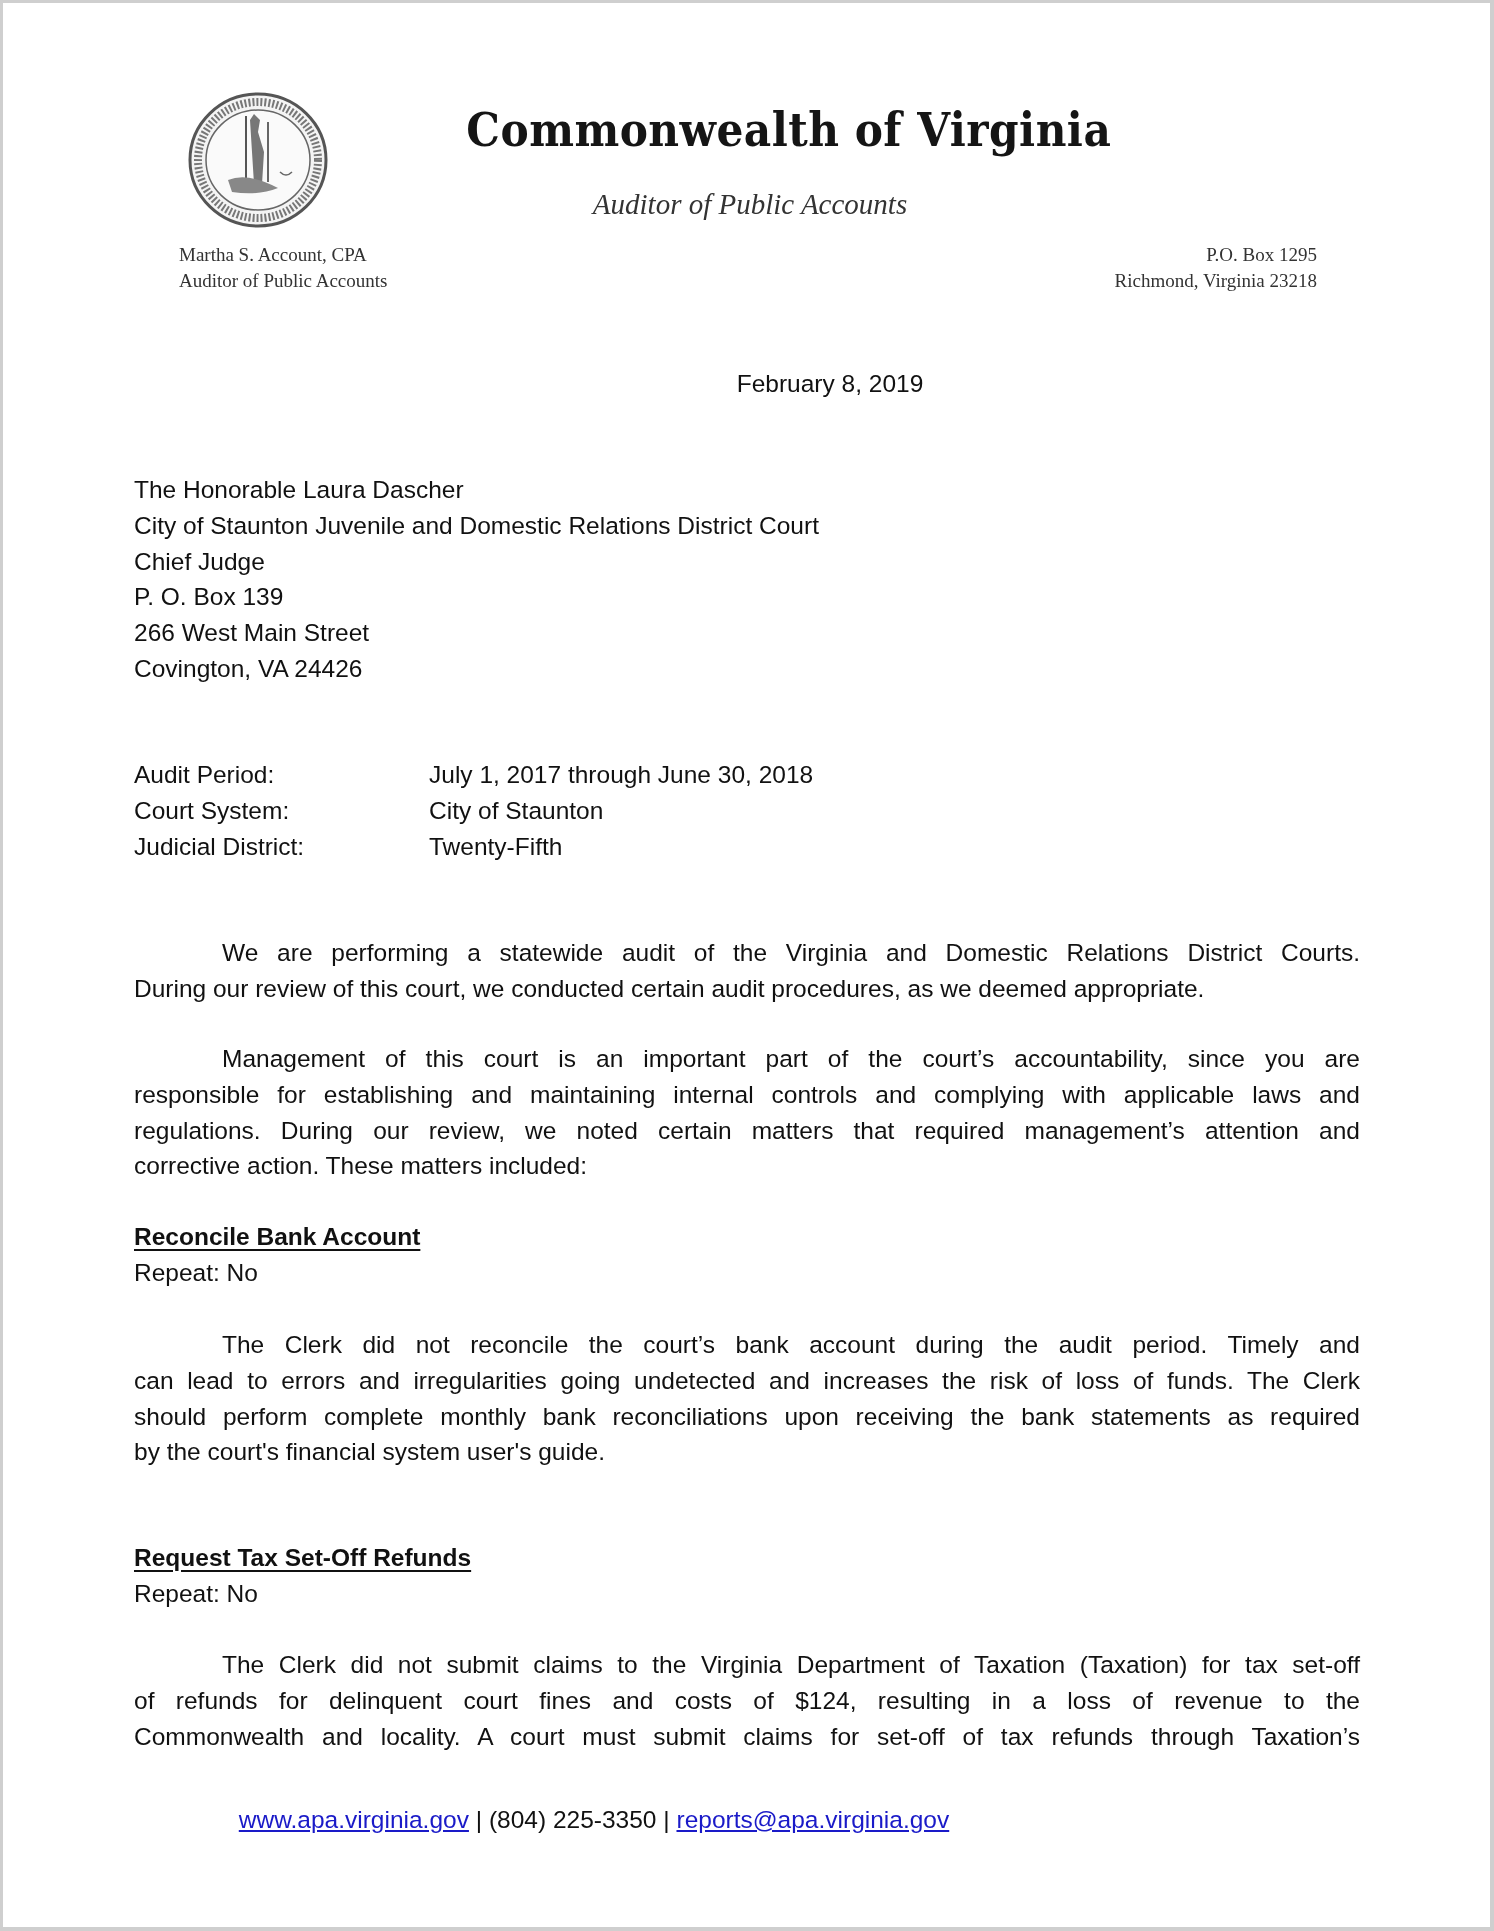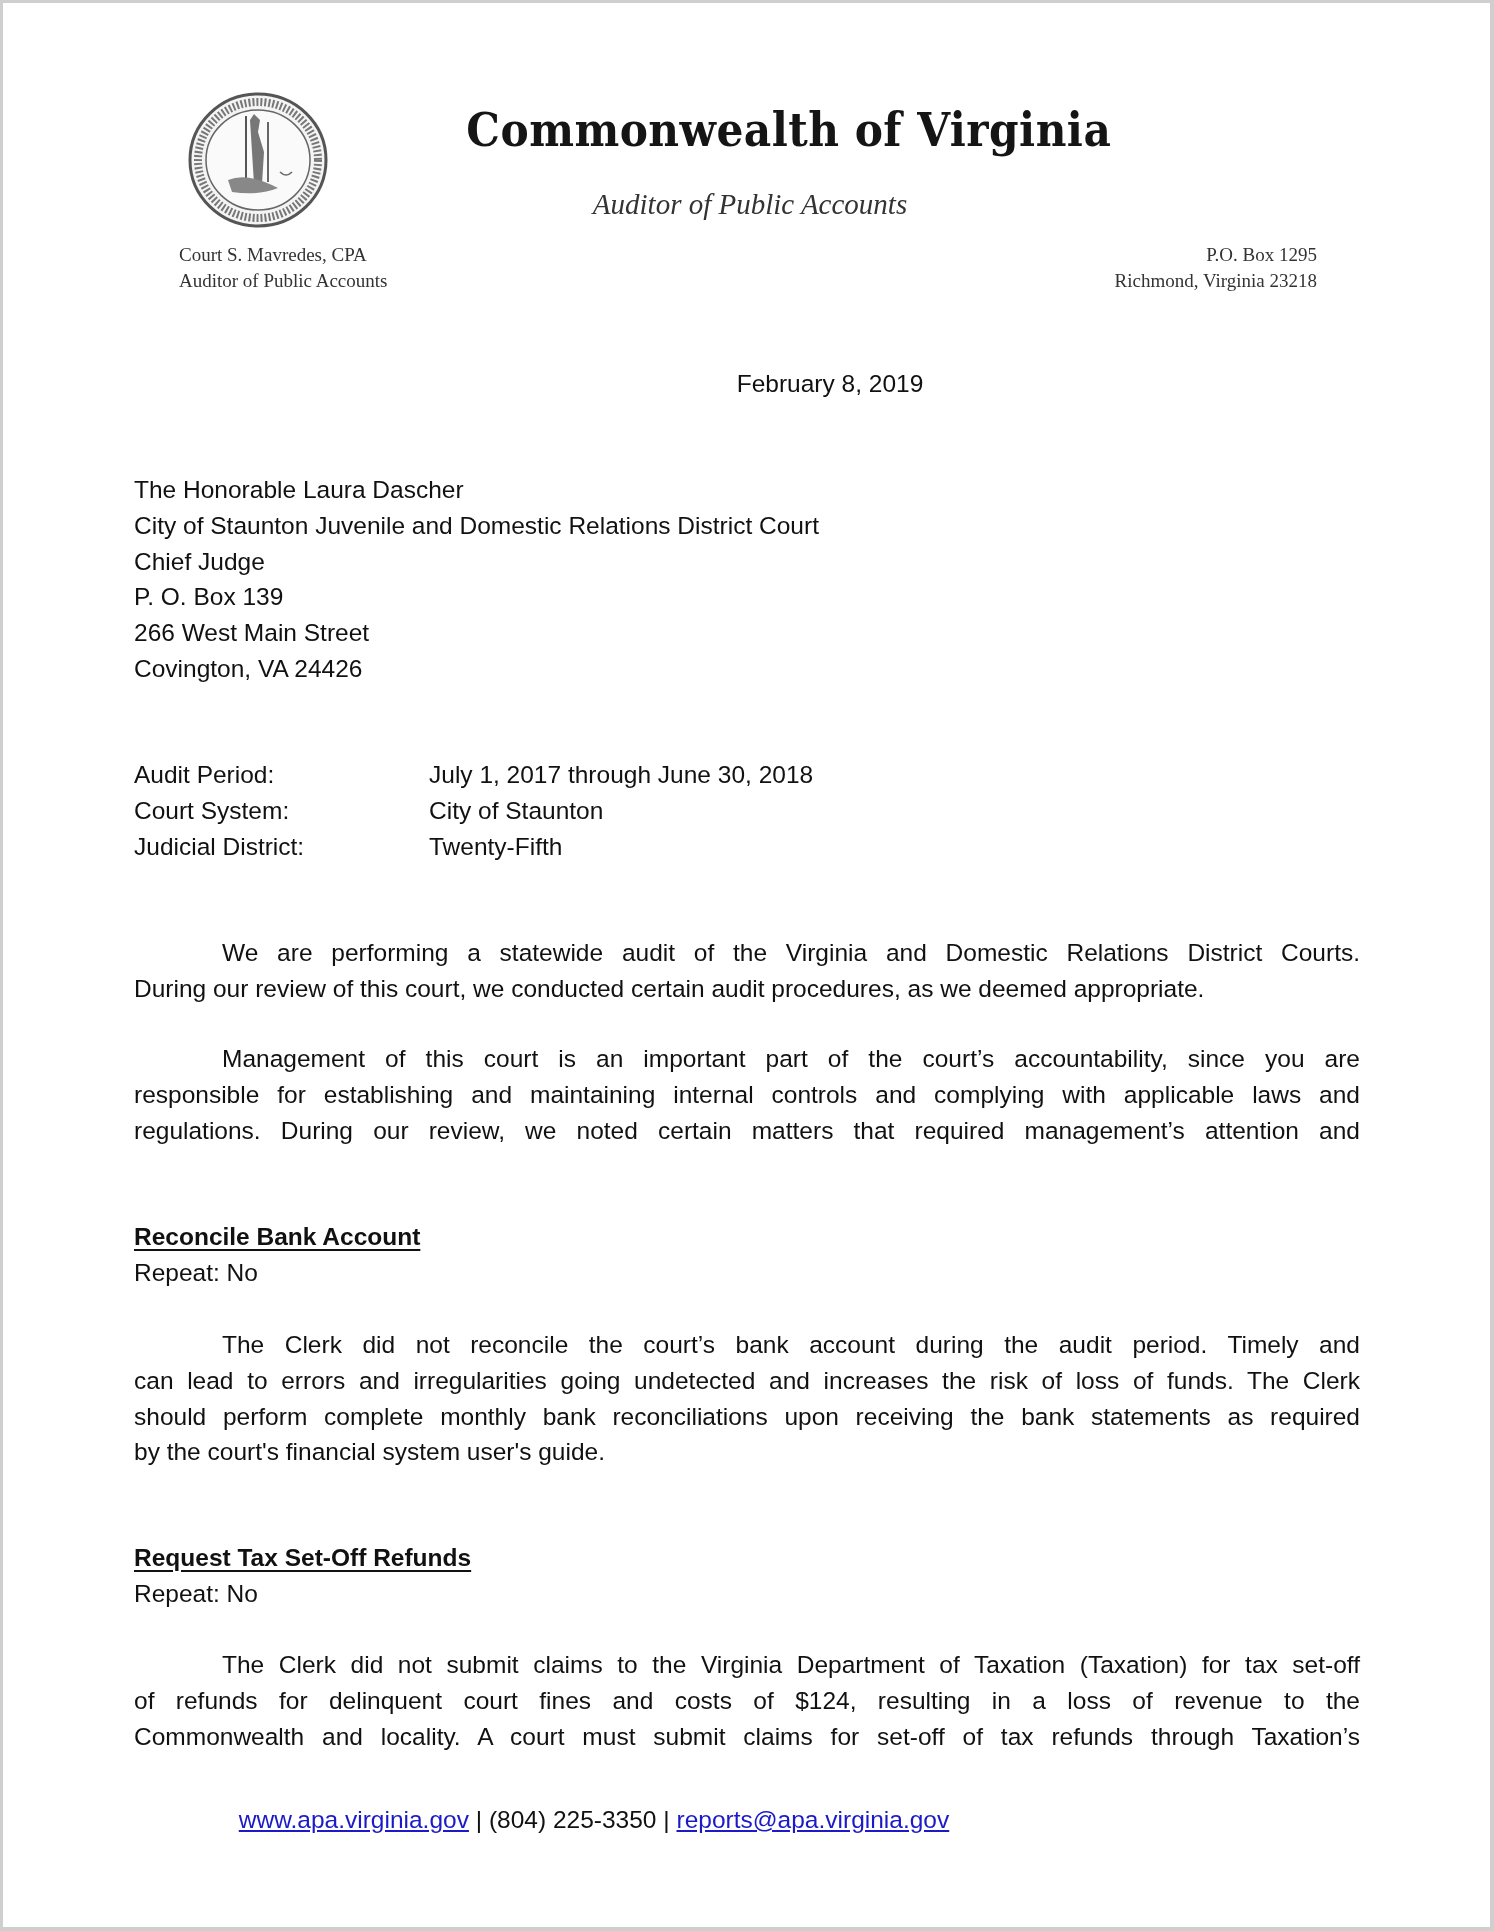--- a/index.html
+++ b/index.html
@@ -60,21 +60,21 @@
   <line x1="58" y1="24" x2="58" y2="96" stroke="#555" stroke-width="2"></line>
   <line x1="80" y1="30" x2="80" y2="90" stroke="#666" stroke-width="2"></line>
   <path d="M40 88 Q60 80 90 96 Q70 104 44 100 Z" fill="#888"></path>
   <path d="M92 80 Q98 86 104 80" fill="none" stroke="#666" stroke-width="1.5"></path>
 </svg>
 
 <div class="abs title">Commonwealth of Virginia</div>
 <div class="abs subtitle serif">Auditor of Public Accounts</div>
 
 <div class="abs lh-left serif">
-  <div>Court S. Mavredes, CPA</div>
+  <div>Martha S. Account, CPA</div>
   <div>Auditor of Public Accounts</div>
 </div>
 <div class="abs lh-right serif">
   <div>P.O. Box 1295</div>
   <div>Richmond, Virginia 23218</div>
 </div>
 
 <div class="abs body-text date">February 8, 2019</div>
 
 <div class="abs body-text address">
@@ -103,20 +103,21 @@
 
 <div class="para body-text" style="top:935px;">
   <span class="line first">We are performing a statewide audit of the Virginia and Domestic Relations District Courts.</span>
   <span class="line last">During our review of this court, we conducted certain audit procedures, as we deemed appropriate.</span>
 </div>
 
 <div class="para body-text" style="top:1041px;">
   <span class="line first">Management of this court is an important part of the court’s accountability, since you are</span>
   <span class="line">responsible for establishing and maintaining internal controls and complying with applicable laws and</span>
   <span class="line">regulations.  During our review, we noted certain matters that required management’s attention and</span>
+  <span class="line last">corrective action.  These matters included:</span>
 </div>
 
 <div class="abs body-text heading" style="left:134px; top:1219px;">Reconcile Bank Account</div>
 <div class="abs body-text" style="left:134px; top:1255px;">Repeat: No</div>
 <div class="para body-text" style="top:1327px;">
   <span class="line first">The Clerk did not reconcile the court’s bank account during the audit period.  Timely and</span>
   <span class="line">can lead to errors and irregularities going undetected and increases the risk of loss of funds.  The Clerk</span>
   <span class="line">should perform complete monthly bank reconciliations upon receiving the bank statements as required</span>
   <span class="line last">by the court's financial system user's guide.</span>
 </div>

